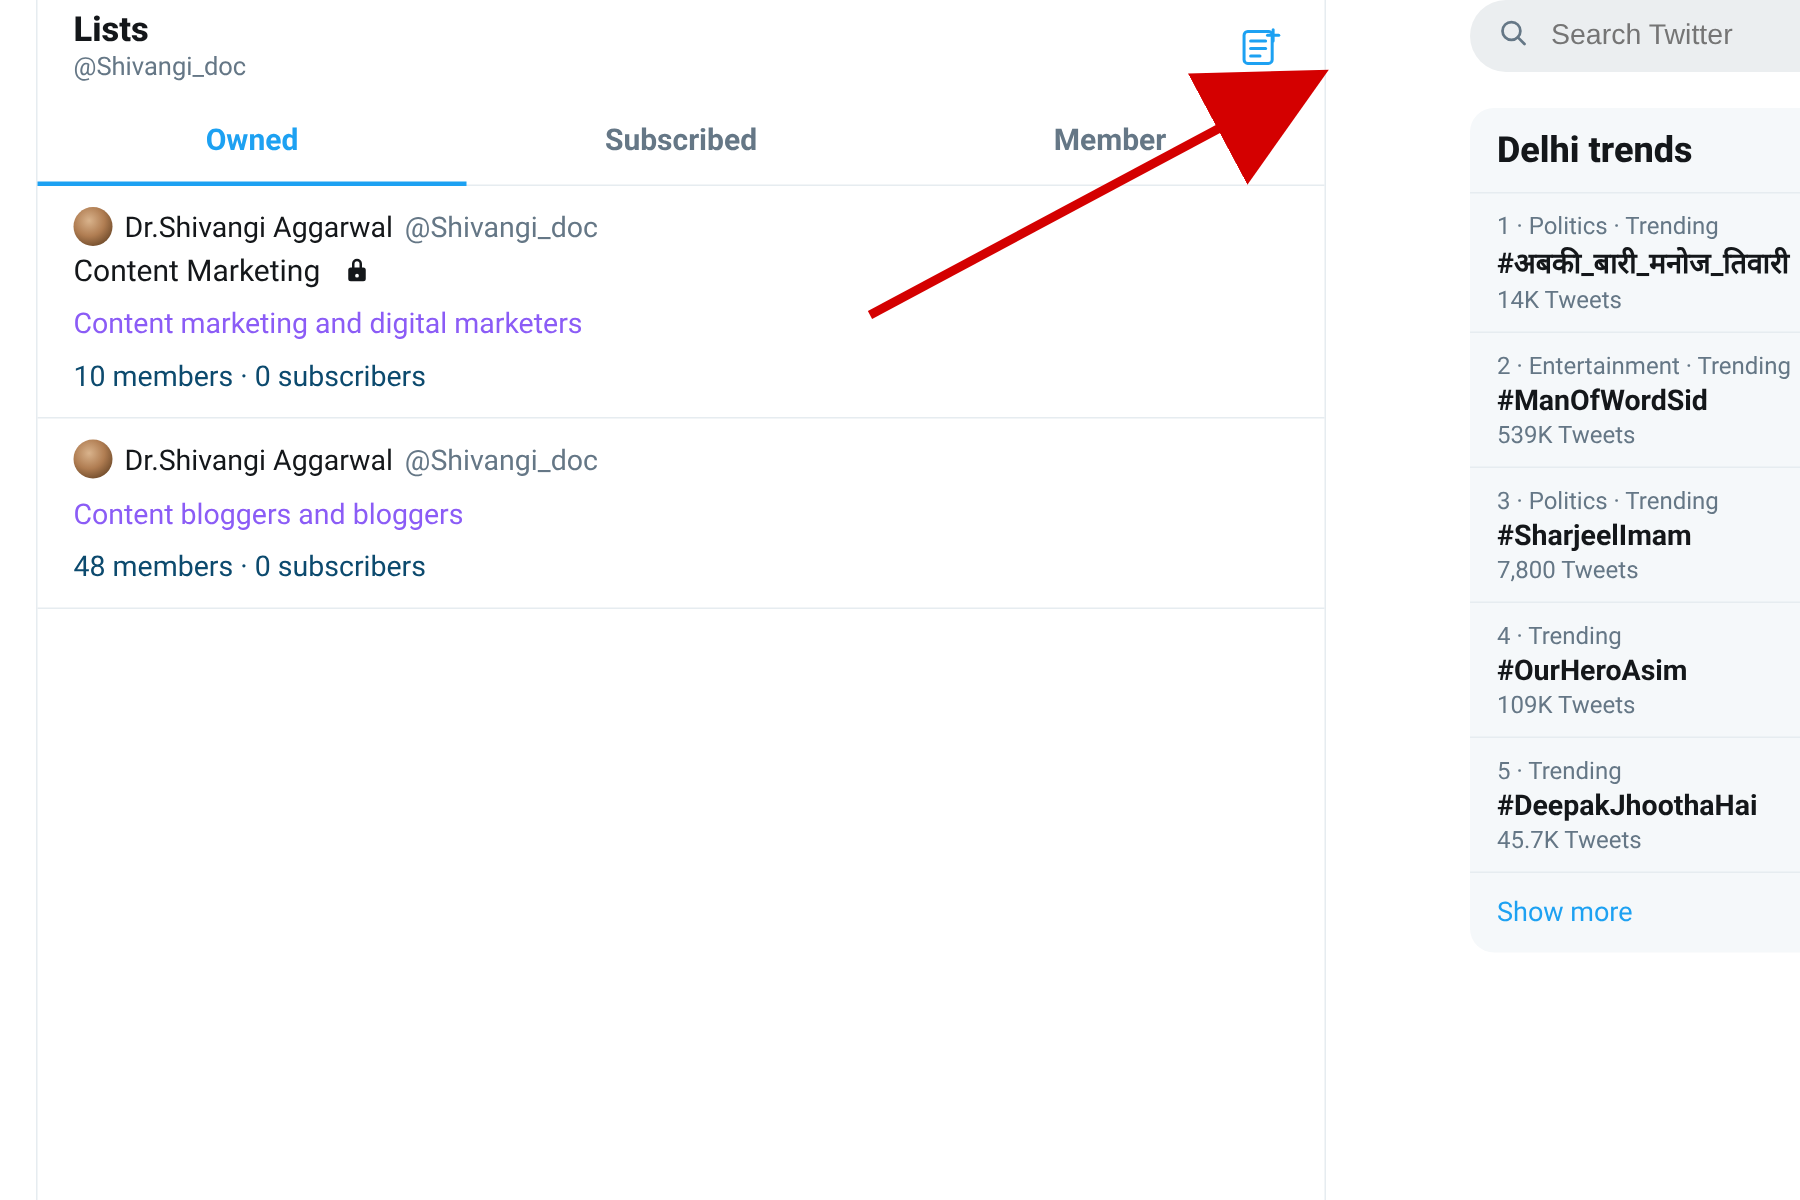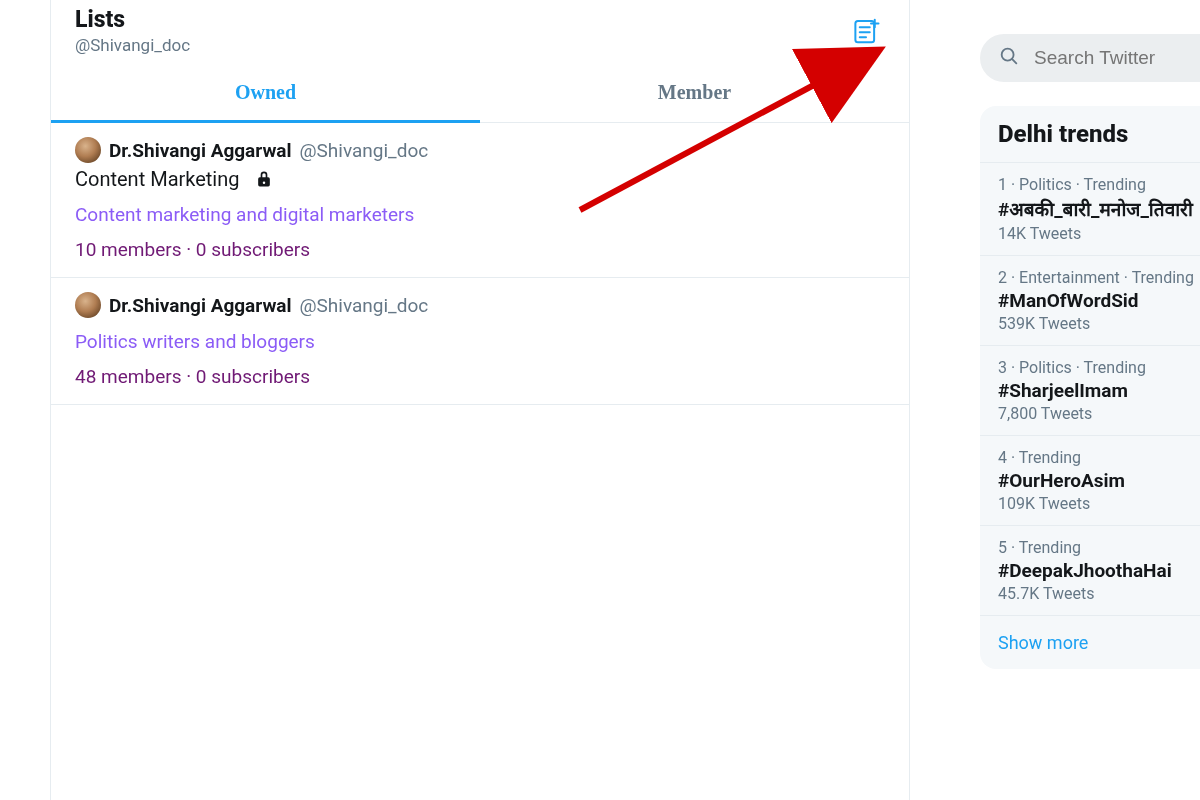--- a/index.html
+++ b/index.html
@@ -5,21 +5,21 @@
     * { margin: 0; padding: 0; box-sizing: border-box; }
     body {
       font-family: -apple-system, BlinkMacSystemFont, "Segoe UI", Roboto, Helvetica, Arial, sans-serif;
       background: #fff;
       color: #14171a;
       overflow: hidden;
     }
     .layout { display: flex; width: 1200px; height: 800px; }
     .main-col {
       width: 960px;
-      padding-left: 50px;
+      padding-left: 24px;
       padding-top: 0;
     }
     .main-panel {
       border-left: 1px solid #e6ecf0;
       border-right: 1px solid #e6ecf0;
       width: 860px;
       min-height: 800px;
       background: #fff;
     }
     .header {
@@ -42,21 +42,20 @@
       margin-top: 10px;
       margin-right: 2px;
       width: 34px; height: 34px;
       display: flex; align-items: center; justify-content: center;
       border-radius: 50%;
       cursor: pointer;
     }
     .tabs {
       display: flex;
       border-bottom: 1px solid #e6ecf0;
-      font-family: Liberation Serif, serif;
     }
     .tab {
       flex: 1;
       text-align: center;
       padding: 18px 0 18px 0;
       font-size: 20px;
       font-weight: 700;
       color: #657786;
       cursor: pointer;
       position: relative;
@@ -77,41 +76,40 @@
       display: flex;
       align-items: center;
       gap: 8px;
     }
     .avatar {
       width: 26px; height: 26px;
       border-radius: 50%;
       background: radial-gradient(circle at 40% 35%, #d9b38c 0%, #b07d52 45%, #4a2e14 100%);
       flex-shrink: 0;
     }
-    .author-name { font-weight: 700; font-size: 19px; }
+    .author-name { font-weight: 400; font-size: 19px; }
     .author-handle { color: #657786; font-size: 19px; margin-left: 4px; }
     .li-title-row {
       display: flex; align-items: center; gap: 14px;
       font-size: 20px; color: #14171a; margin-top: 4px;
     }
     .lock-icon { display: inline-flex; }
     .li-desc {
       color: #8b5cf6; font-size: 19px; margin-top: 12px;
     }
     .li-stats {
-      color: #701a75; font-size: 19px; margin-top: 12px;
+      color: #0c4a6e; font-size: 19px; margin-top: 12px;
     }
     
     .right-col {
       width: 240px;
-      padding-top: 18px;
+      padding-top: 0;
       padding-left: 20px;
       overflow: hidden;
       white-space: nowrap;
-      margin-top: 16px;
     }
     .search-box {
       background: #ebeef0;
       border-radius: 9999px;
       height: 48px;
       display: flex;
       align-items: center;
       padding: 0 18px;
       gap: 14px;
       width: 400px;
@@ -174,20 +172,21 @@
               <line x1="7" y1="17" x2="12" y2="17"></line>
               <line x1="19" y1="3" x2="19" y2="9"></line>
               <line x1="16" y1="6" x2="22" y2="6"></line>
             </svg>
           </span>
         </div>
       </div>
 
       <div class="tabs">
         <div class="tab active">Owned</div>
+        <div class="tab">Subscribed</div>
         <div class="tab">Member</div>
       </div>
 
       <div class="list-item">
         <div class="li-row1">
           <div class="avatar"></div>
           <div>
             <span class="author-name">Dr.Shivangi Aggarwal</span>
             <span class="author-handle">@Shivangi_doc</span>
           </div>
@@ -205,21 +204,21 @@
       </div>
 
       <div class="list-item">
         <div class="li-row1">
           <div class="avatar"></div>
           <div>
             <span class="author-name">Dr.Shivangi Aggarwal</span>
             <span class="author-handle">@Shivangi_doc</span>
           </div>
         </div>
-        <div class="li-desc">Politics writers and bloggers</div>
+        <div class="li-desc">Content bloggers and bloggers</div>
         <div class="li-stats">48 members · 0 subscribers</div>
       </div>
     </div>
   </div>
 
   <div class="right-col">
     <div class="search-box">
       <span>
         <svg width="22" height="22" viewBox="0 0 24 24" fill="none" stroke="#657786" stroke-width="2" stroke-linecap="round">
             <circle cx="10.5" cy="10.5" r="6.5"></circle>

